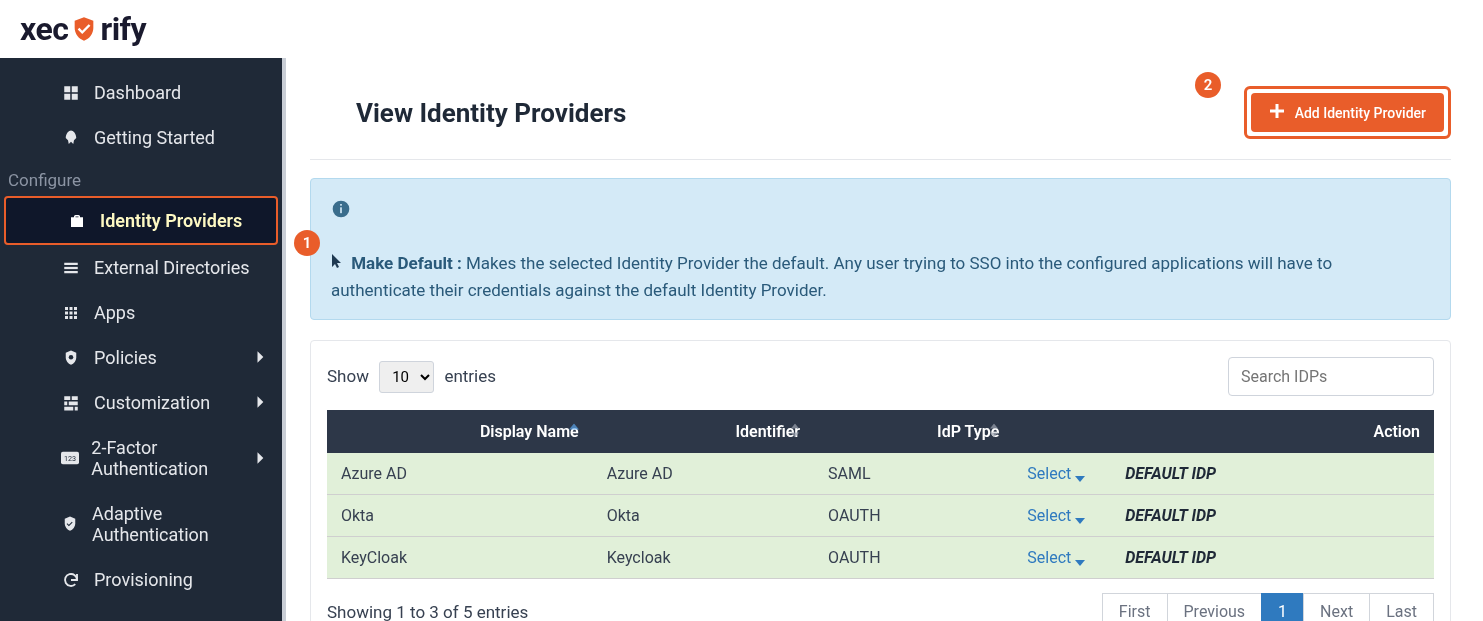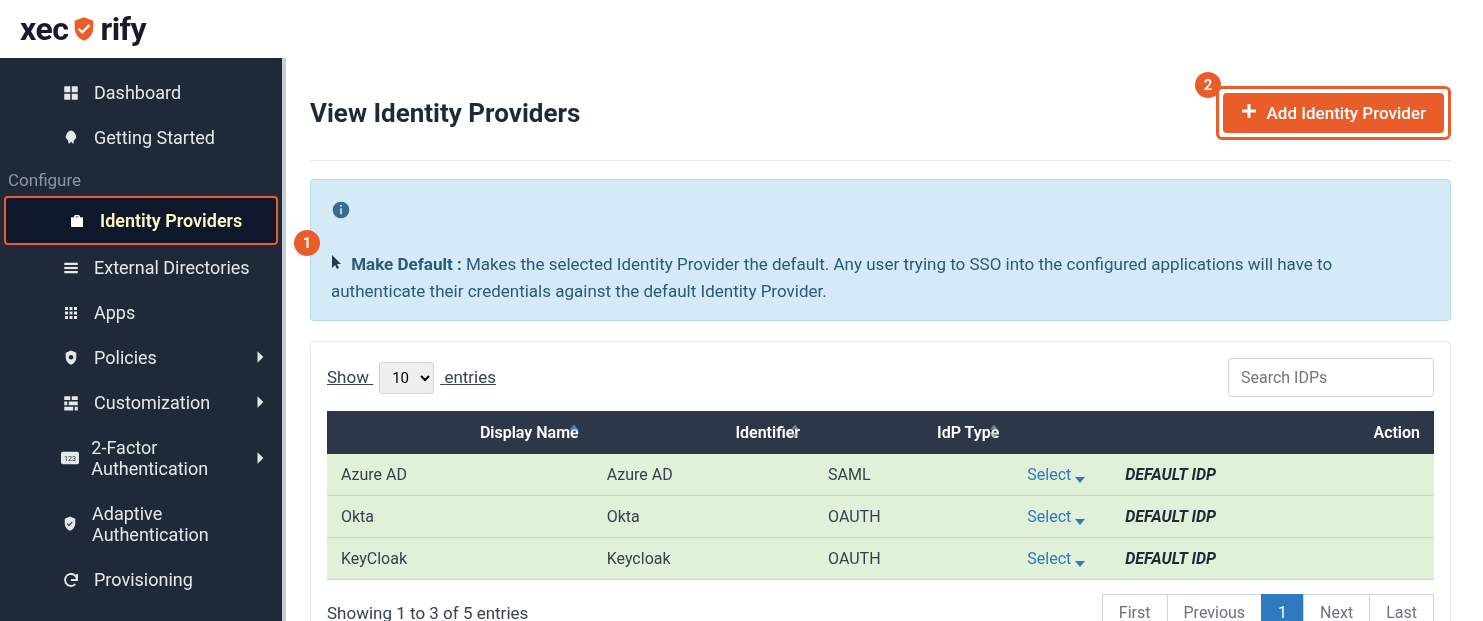--- a/index.html
+++ b/index.html
@@ -15,34 +15,34 @@
 .sidebar-section-label { padding: 10px 14px 6px 8px; font-size: 17px; color: #8b94a3; }
 .sidebar-item { display: flex; align-items: center; padding: 12px 16px; font-size: 18px; color: #e5e7eb; cursor: pointer; position: relative; }
 .sidebar-item .icon { width: 22px; display: inline-flex; justify-content: center; margin-right: 12px; margin-left: 44px; }
 .sidebar-item .chev { margin-left: auto; }
 .sidebar-item.active { background: #0f172a; border: 2px solid #e95d2a; border-radius: 4px; margin: 0 4px 0 4px; }
 .sidebar-item.active .label, .sidebar-item.active .icon { color: #fef9c3; font-weight: 600; }
 
 .content { flex: 1; background: #fff; border-left: 4px solid #c9ced6; padding: 28px 32px 0 24px; overflow: auto; }
 
 .page-header { display: flex; justify-content: space-between; align-items: center; padding-bottom: 20px; border-bottom: 1px solid #e5e7eb; }
-.page-title { font-size: 26px; font-weight: 700; color: #1f2937; }
+.page-title { font-size: 26px; font-weight: 700; color: #1f2937; margin-left: 46px; }
 .add-btn-wrap { position: relative; border: 3px solid #e95d2a; border-radius: 6px; padding: 4px; }
-.add-btn { background: #e95d2a; color: #fff; border: none; padding: 10px 18px; font-size: 17px; border-radius: 4px; cursor: pointer; display: flex; align-items: center; gap: 10px; font-weight: 500; }
+.add-btn { background: #e95d2a; color: #fff; border: none; padding: 10px 18px; font-size: 14px; border-radius: 4px; cursor: pointer; display: flex; align-items: center; gap: 10px; font-weight: 500; }
 .annot-circle { position: absolute; width: 26px; height: 26px; border-radius: 50%; background: #e95d2a; color: #fff; display: flex; align-items: center; justify-content: center; font-size: 15px; font-weight: 600; }
 .annot-1 { left: 294px; top: 230px; }
 .annot-2 { right: 274px; top: 100px; }
 
 .info-banner { margin-top: 18px; background: #d4eaf7; border: 1px solid #b3d9ee; border-radius: 4px; padding: 16px 20px; display: flex; align-items: flex-start; gap: 24px; color: #2a5a7a; font-size: 17px; line-height: 1.55; flex-direction: column; }
 .info-banner .info-icon { color: #3a6d8c; margin-top: 4px; flex-shrink: 0; }
 .info-banner .pointer-icon { color: #1f3a52; margin-right: 2px; flex-shrink: 0; }
 .info-banner .info-title { font-weight: 700; color: #2a5a7a; }
 
 .table-card { margin-top: 20px; border: 1px solid #e5e7eb; border-radius: 4px; padding: 16px; }
-.table-controls { display: flex; align-items: center; justify-content: space-between; margin-bottom: 14px; font-size: 17px; color: #374151; text-decoration: underline; }
+.table-controls { display: flex; align-items: center; justify-content: space-between; margin-bottom: 14px; font-size: 17px; color: #374151; }
 .show-entries select { padding: 5px 8px; font-size: 15px; margin: 0 6px; border: 1px solid #cfd4dc; border-radius: 3px; }
 .search-box input { padding: 9px 12px; font-size: 16px; border: 1px solid #cfd4dc; border-radius: 4px; width: 206px; }
 
 table { width: 100%; border-collapse: collapse; }
 thead { background: #2d3748; color: #fff; }
 th { text-align: right; padding: 12px 14px; font-size: 16px; font-weight: 600; position: relative; }
 th .sort { position: absolute; right: 14px; top: 50%; transform: translateY(-50%); opacity: 0.7; }
 th.sorted-asc .sort svg path:first-child { fill: #5aa3e8; }
 tbody tr { background: #e1f0d9; border-bottom: 1px solid #cfcfcf; }
 td { padding: 11px 14px; font-size: 16px; color: #374151; }

